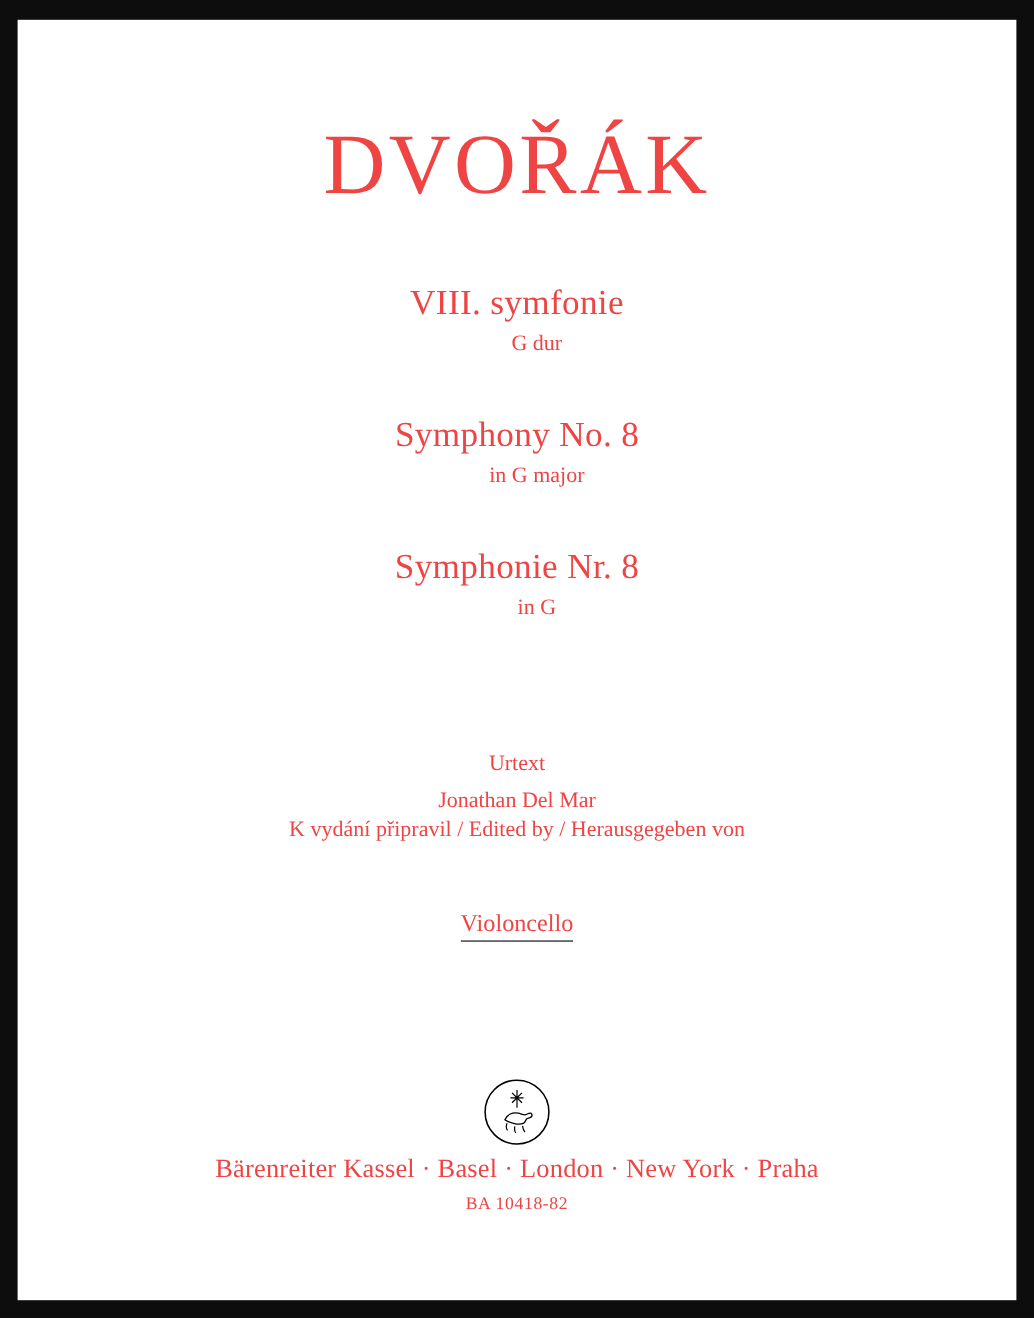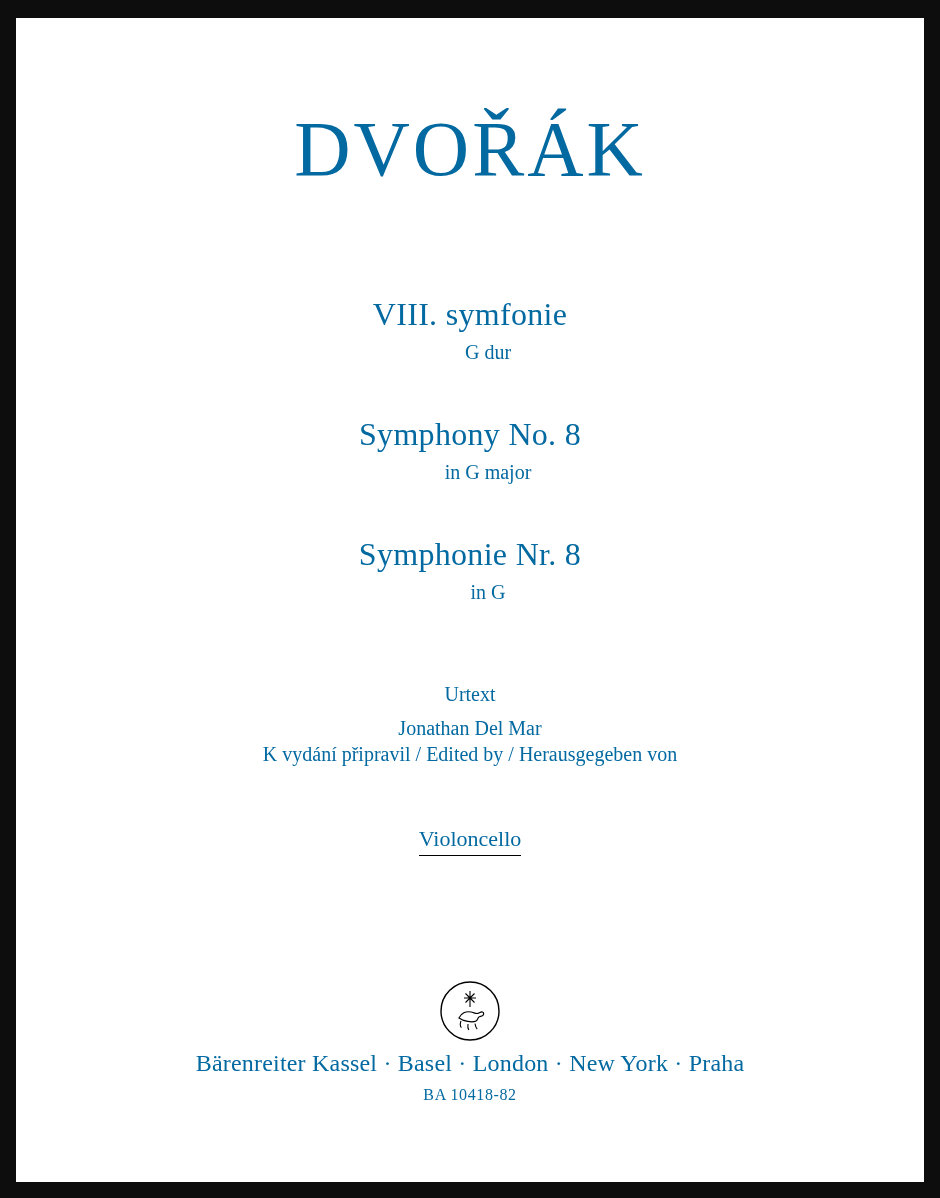--- a/index.html
+++ b/index.html
@@ -31,21 +31,21 @@
     box-sizing: border-box;
     overflow: hidden;
   }
   .content {
     position: absolute;
     left: 0;
     top: 0;
     width: 100%;
     height: 100%;
     text-align: center;
-    color: #0369a1;
+    color: #ef4444;
     text-decoration: underline;
   }
   .composer {
     position: absolute;
     top: 92px;
     left: 0;
     width: 100%;
     font-size: 78px;
     letter-spacing: 3px;
     line-height: 1;
@@ -53,21 +53,20 @@
   }
   .block {
     position: absolute;
     left: 0;
     width: 100%;
   }
   .title-main {
     font-size: 32px;
     line-height: 1.18;
     letter-spacing: 0.3px;
-    margin-top: 40px;
   }
   .title-sub {
     font-size: 20px;
     line-height: 1.2;
     margin-top: 6px;
     padding-left: 36px;
   }
   .b-cz { top: 238px; }
   .b-en { top: 358px; }
   .b-de { top: 478px; }

